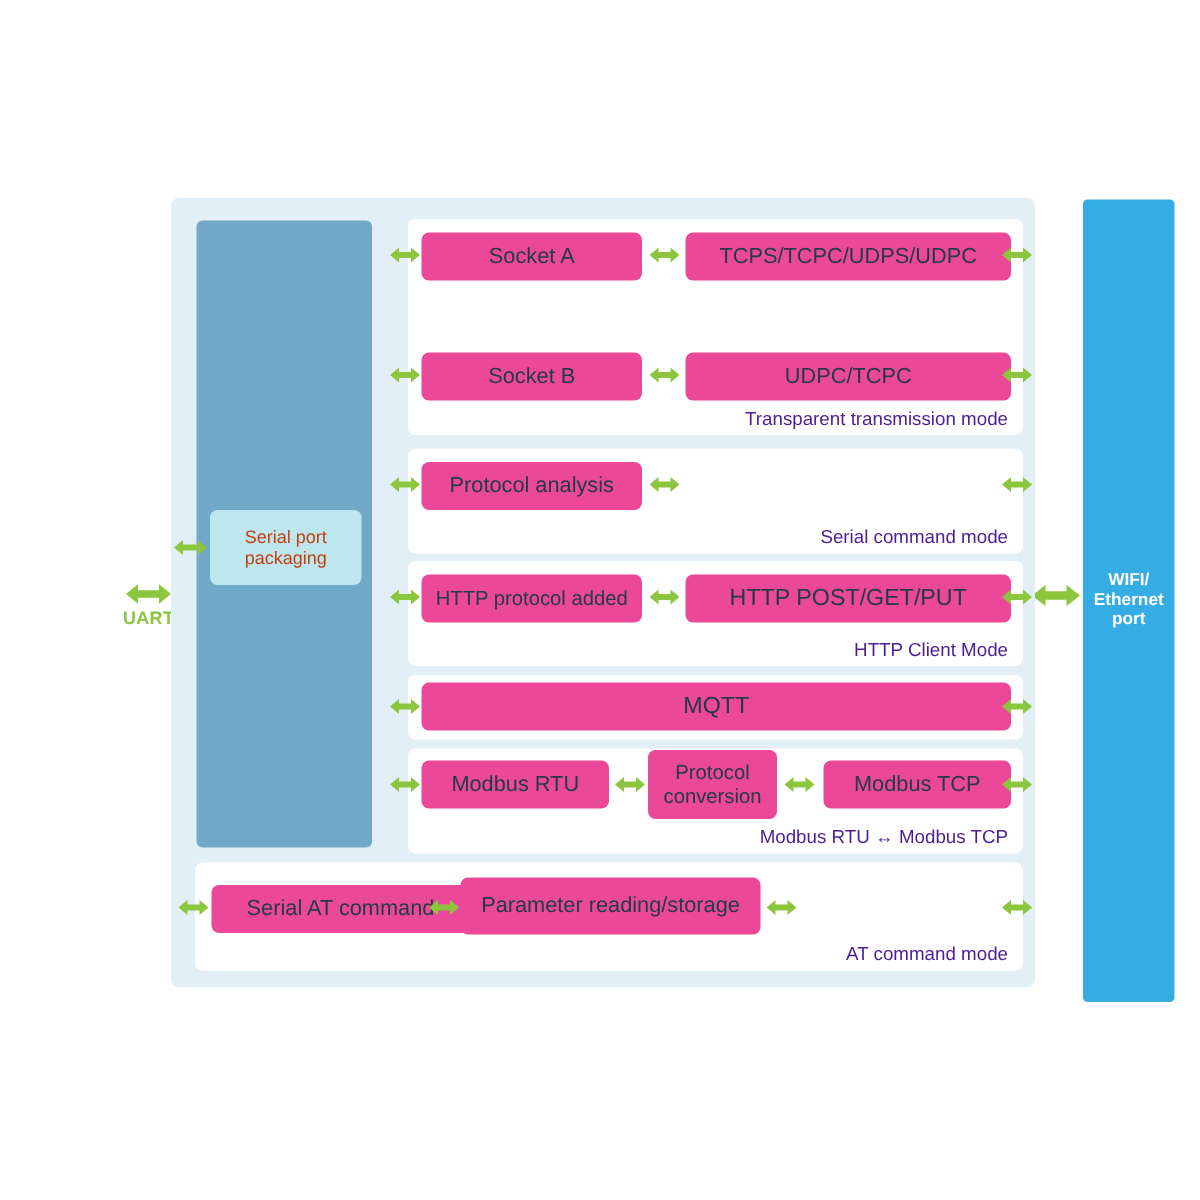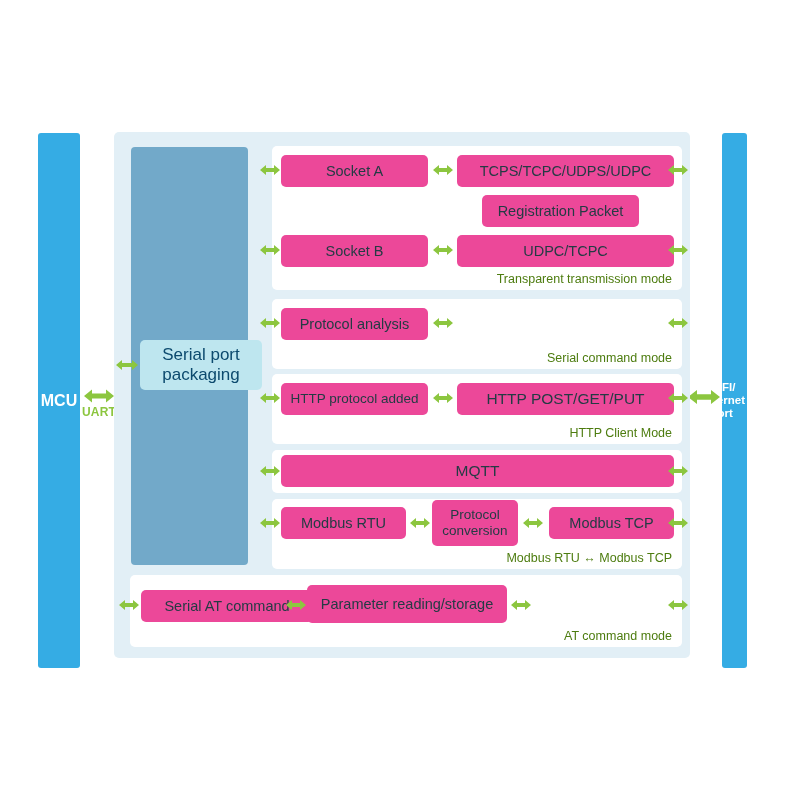--- a/index.html
+++ b/index.html
@@ -15,47 +15,47 @@
   
   .sidebar{
     position:absolute;
     background:#35ace4;
     border-radius:3px;
     display:flex;align-items:center;justify-content:center;
     color:#ffffff;font-weight:bold;text-align:center;
     line-height:1.12;
   }
   #mcu-bar{left:38px;top:133px;width:42px;height:535px;font-size:16px;}
-  #net-bar{left:722px;top:133px;width:25px;height:535px;font-size:11.5px;padding:0 2px;box-sizing:border-box;justify-content:flex-end;}
+  #net-bar{left:722px;top:133px;width:61px;height:535px;font-size:11.5px;padding:0 2px;box-sizing:border-box;}
 
   
   #core{
     position:absolute;left:114px;top:132px;width:576px;height:526px;
     background:#e2eff6;border-radius:5px;
   }
 
   
   #serial-col{
     position:absolute;left:131px;top:147px;width:117px;height:418px;
     background:#72a9c9;border-radius:4px;
   }
   #serial-box{
-    position:absolute;left:140px;top:340px;width:122px;height:50px;
+    position:absolute;left:140px;top:340px;width:101px;height:50px;
     background:#bee6ef;border-radius:5px;
     display:flex;align-items:center;justify-content:center;text-align:center;
-    font-size:17px;color:#0c4a6e;line-height:1.2;
+    font-size:12px;color:#c2410c;line-height:1.2;
   }
 
   
   .panel{
     position:absolute;background:#ffffff;border-radius:5px;
   }
   .panel-caption{
     position:absolute;right:10px;bottom:4px;
-    font-size:12.5px;color:#4d7c0f;white-space:nowrap;
+    font-size:12.5px;color:#4c1d95;white-space:nowrap;
   }
 
   
   .box{
     position:absolute;background:#ec4899;border-radius:5px;
     display:flex;align-items:center;justify-content:center;
     text-align:center;color:#243b44;line-height:1.15;
     font-size:14.5px;
   }
 
@@ -66,23 +66,20 @@
   .uart-label{
     position:absolute;font-size:12px;font-weight:bold;color:#8cc63f;
     letter-spacing:.2px;
   }
 </style>
 </head>
 <body>
 
 <div id="diagram">
 
-  <div class="sidebar" id="mcu-bar">
-    <span>MCU</span>
-  </div>
 
   <span class="arrow" style="left:84px;top:387px;">
     <svg width="30" height="18" viewBox="0 0 30 18">
       <path d="M0 9 L8 2.5 L8 6.5 L22 6.5 L22 2.5 L30 9 L22 15.5 L22 11.5 L8 11.5 L8 15.5 Z" fill="#8cc63f"></path>
     </svg>
   </span>
   <span class="uart-label" style="left:82px;top:405px;">UART</span>
 
   <div class="sidebar" id="net-bar">
     <div>
@@ -101,21 +98,20 @@
   <div id="core"></div>
 
   <div id="serial-col"></div>
   <div id="serial-box">Serial port packaging</div>
 
   <div class="panel" style="left:272px;top:146px;width:410px;height:144px;">
     <span class="panel-caption">Transparent transmission mode</span>
   </div>
   <div class="box" style="left:281px;top:155px;width:147px;height:32px;">Socket A</div>
   <div class="box" style="left:457px;top:155px;width:217px;height:32px;">TCPS/TCPC/UDPS/UDPC</div>
-  <div class="box" style="left:482px;top:195px;width:157px;height:32px;">Registration Packet</div>
   <div class="box" style="left:281px;top:235px;width:147px;height:32px;">Socket B</div>
   <div class="box" style="left:457px;top:235px;width:217px;height:32px;">UDPC/TCPC</div>
 
   <div class="panel" style="left:272px;top:299px;width:410px;height:70px;">
     <span class="panel-caption">Serial command mode</span>
   </div>
   <div class="box" style="left:281px;top:308px;width:147px;height:32px;">Protocol analysis</div>
 
   <div class="panel" style="left:272px;top:374px;width:410px;height:70px;">
     <span class="panel-caption">HTTP Client Mode</span>

